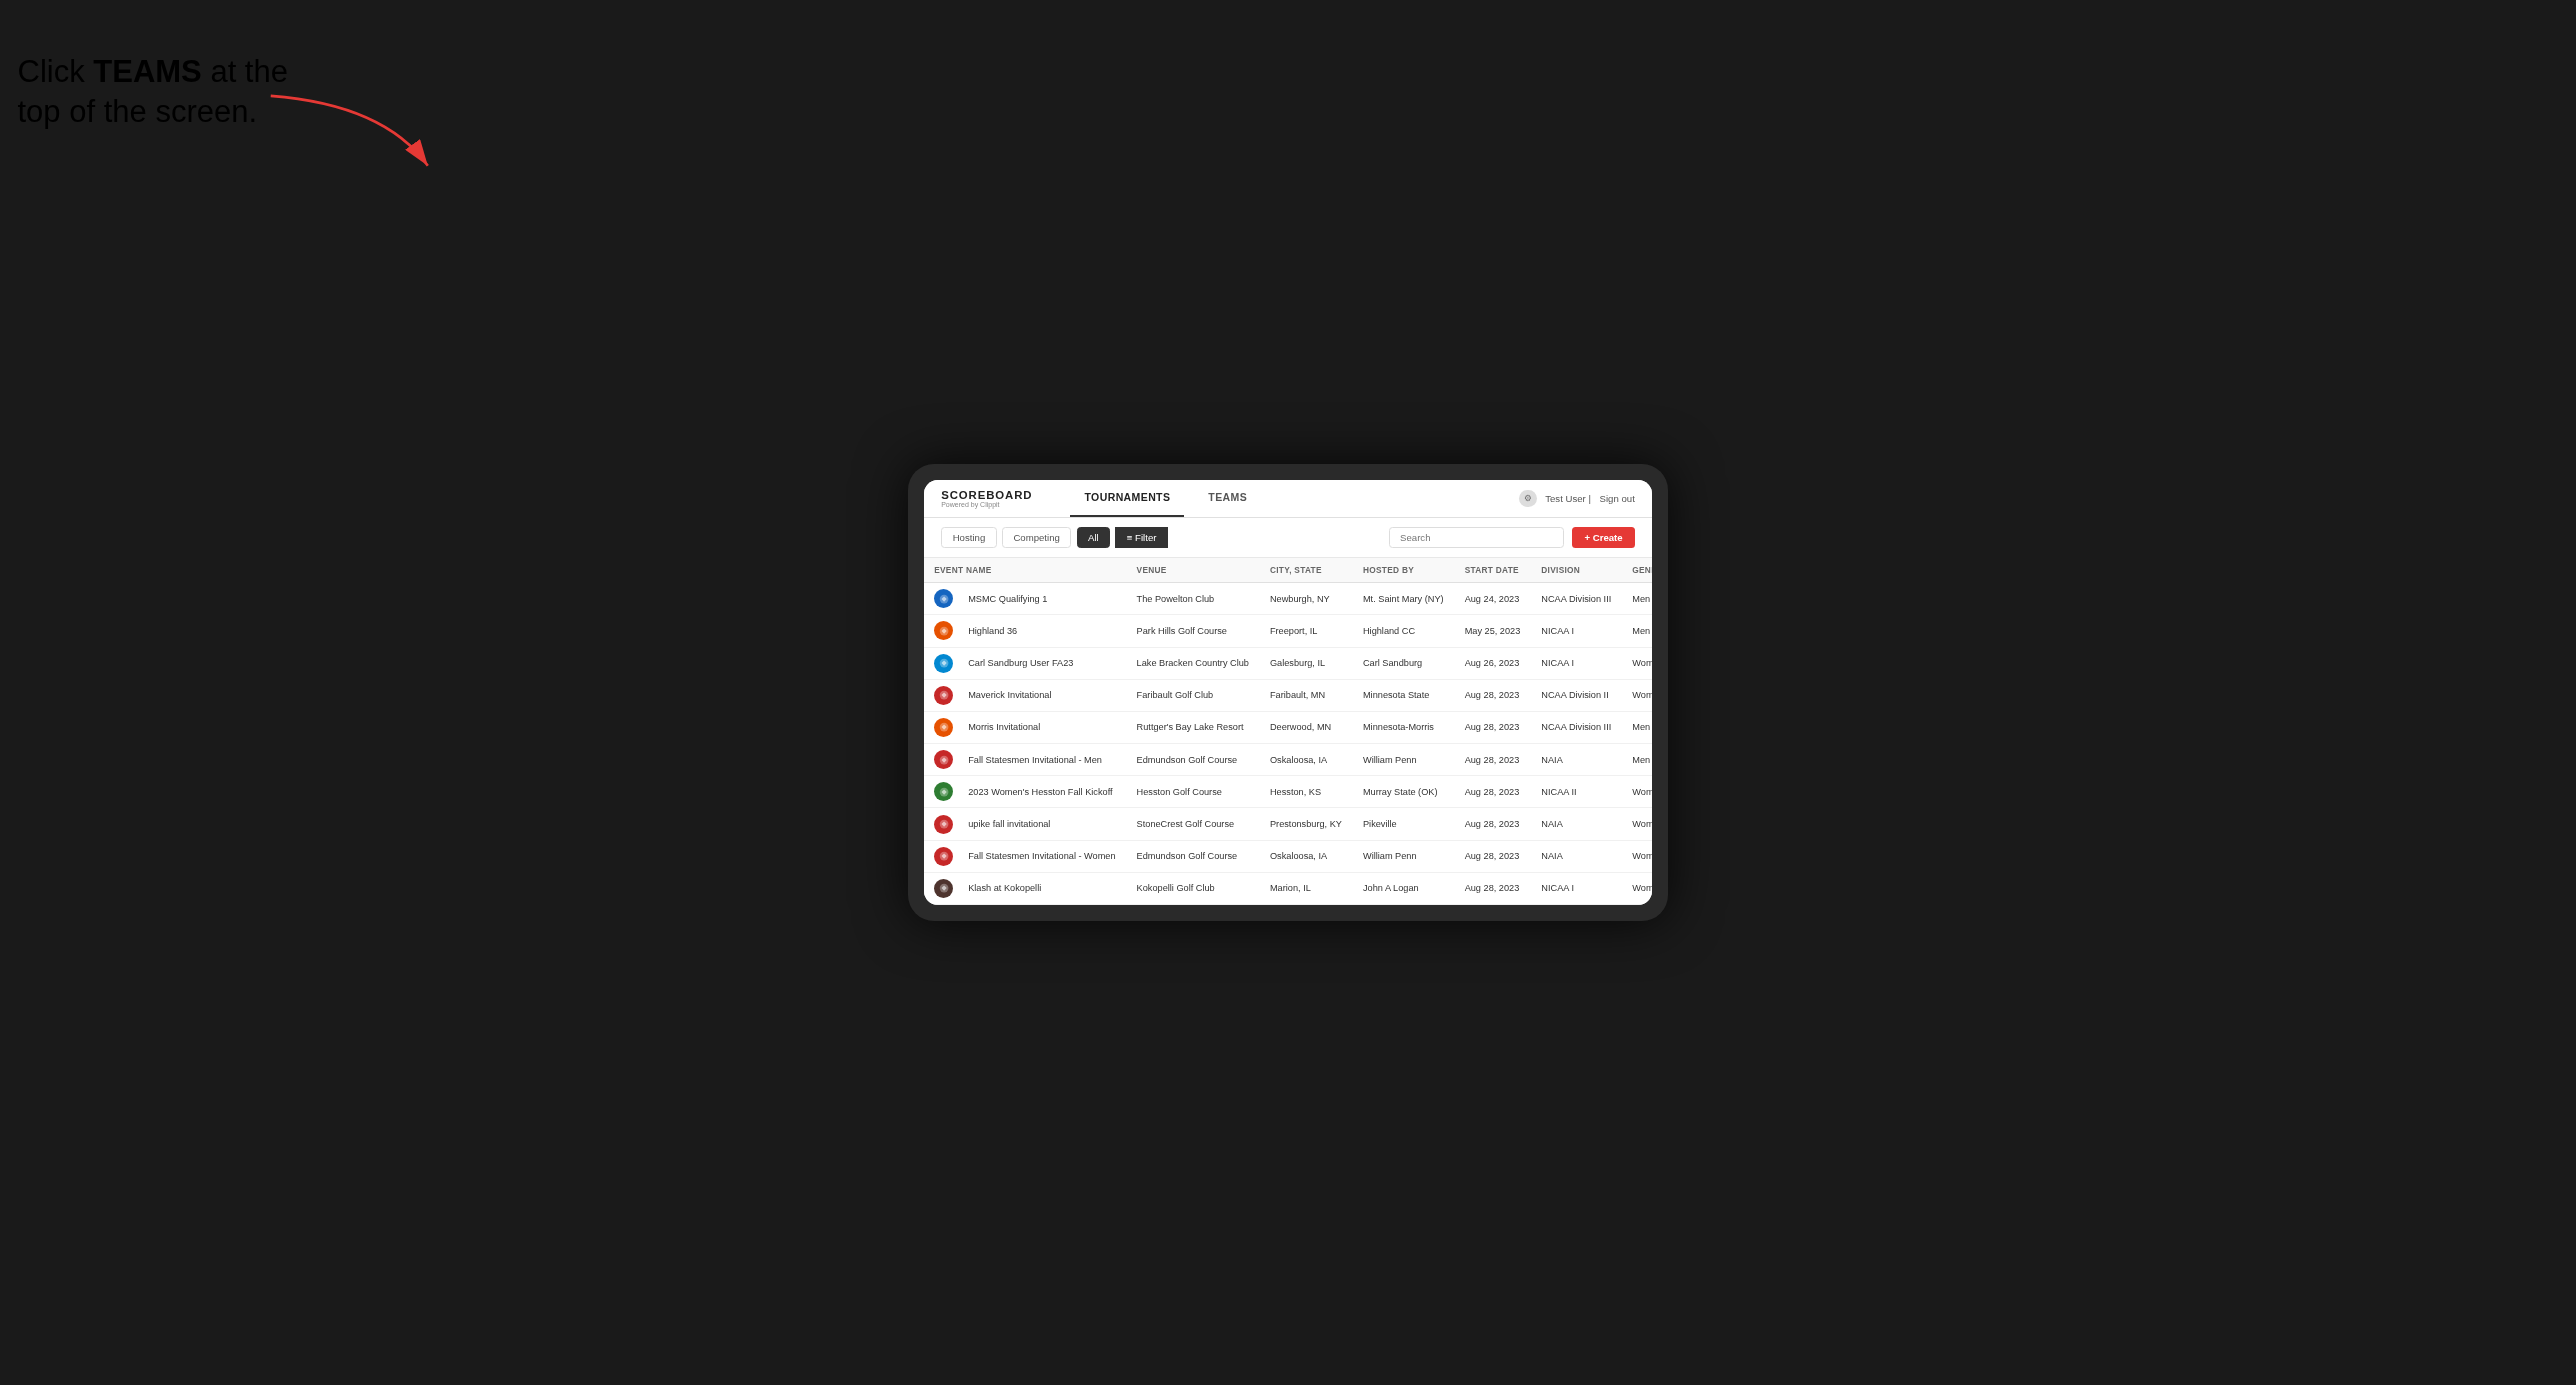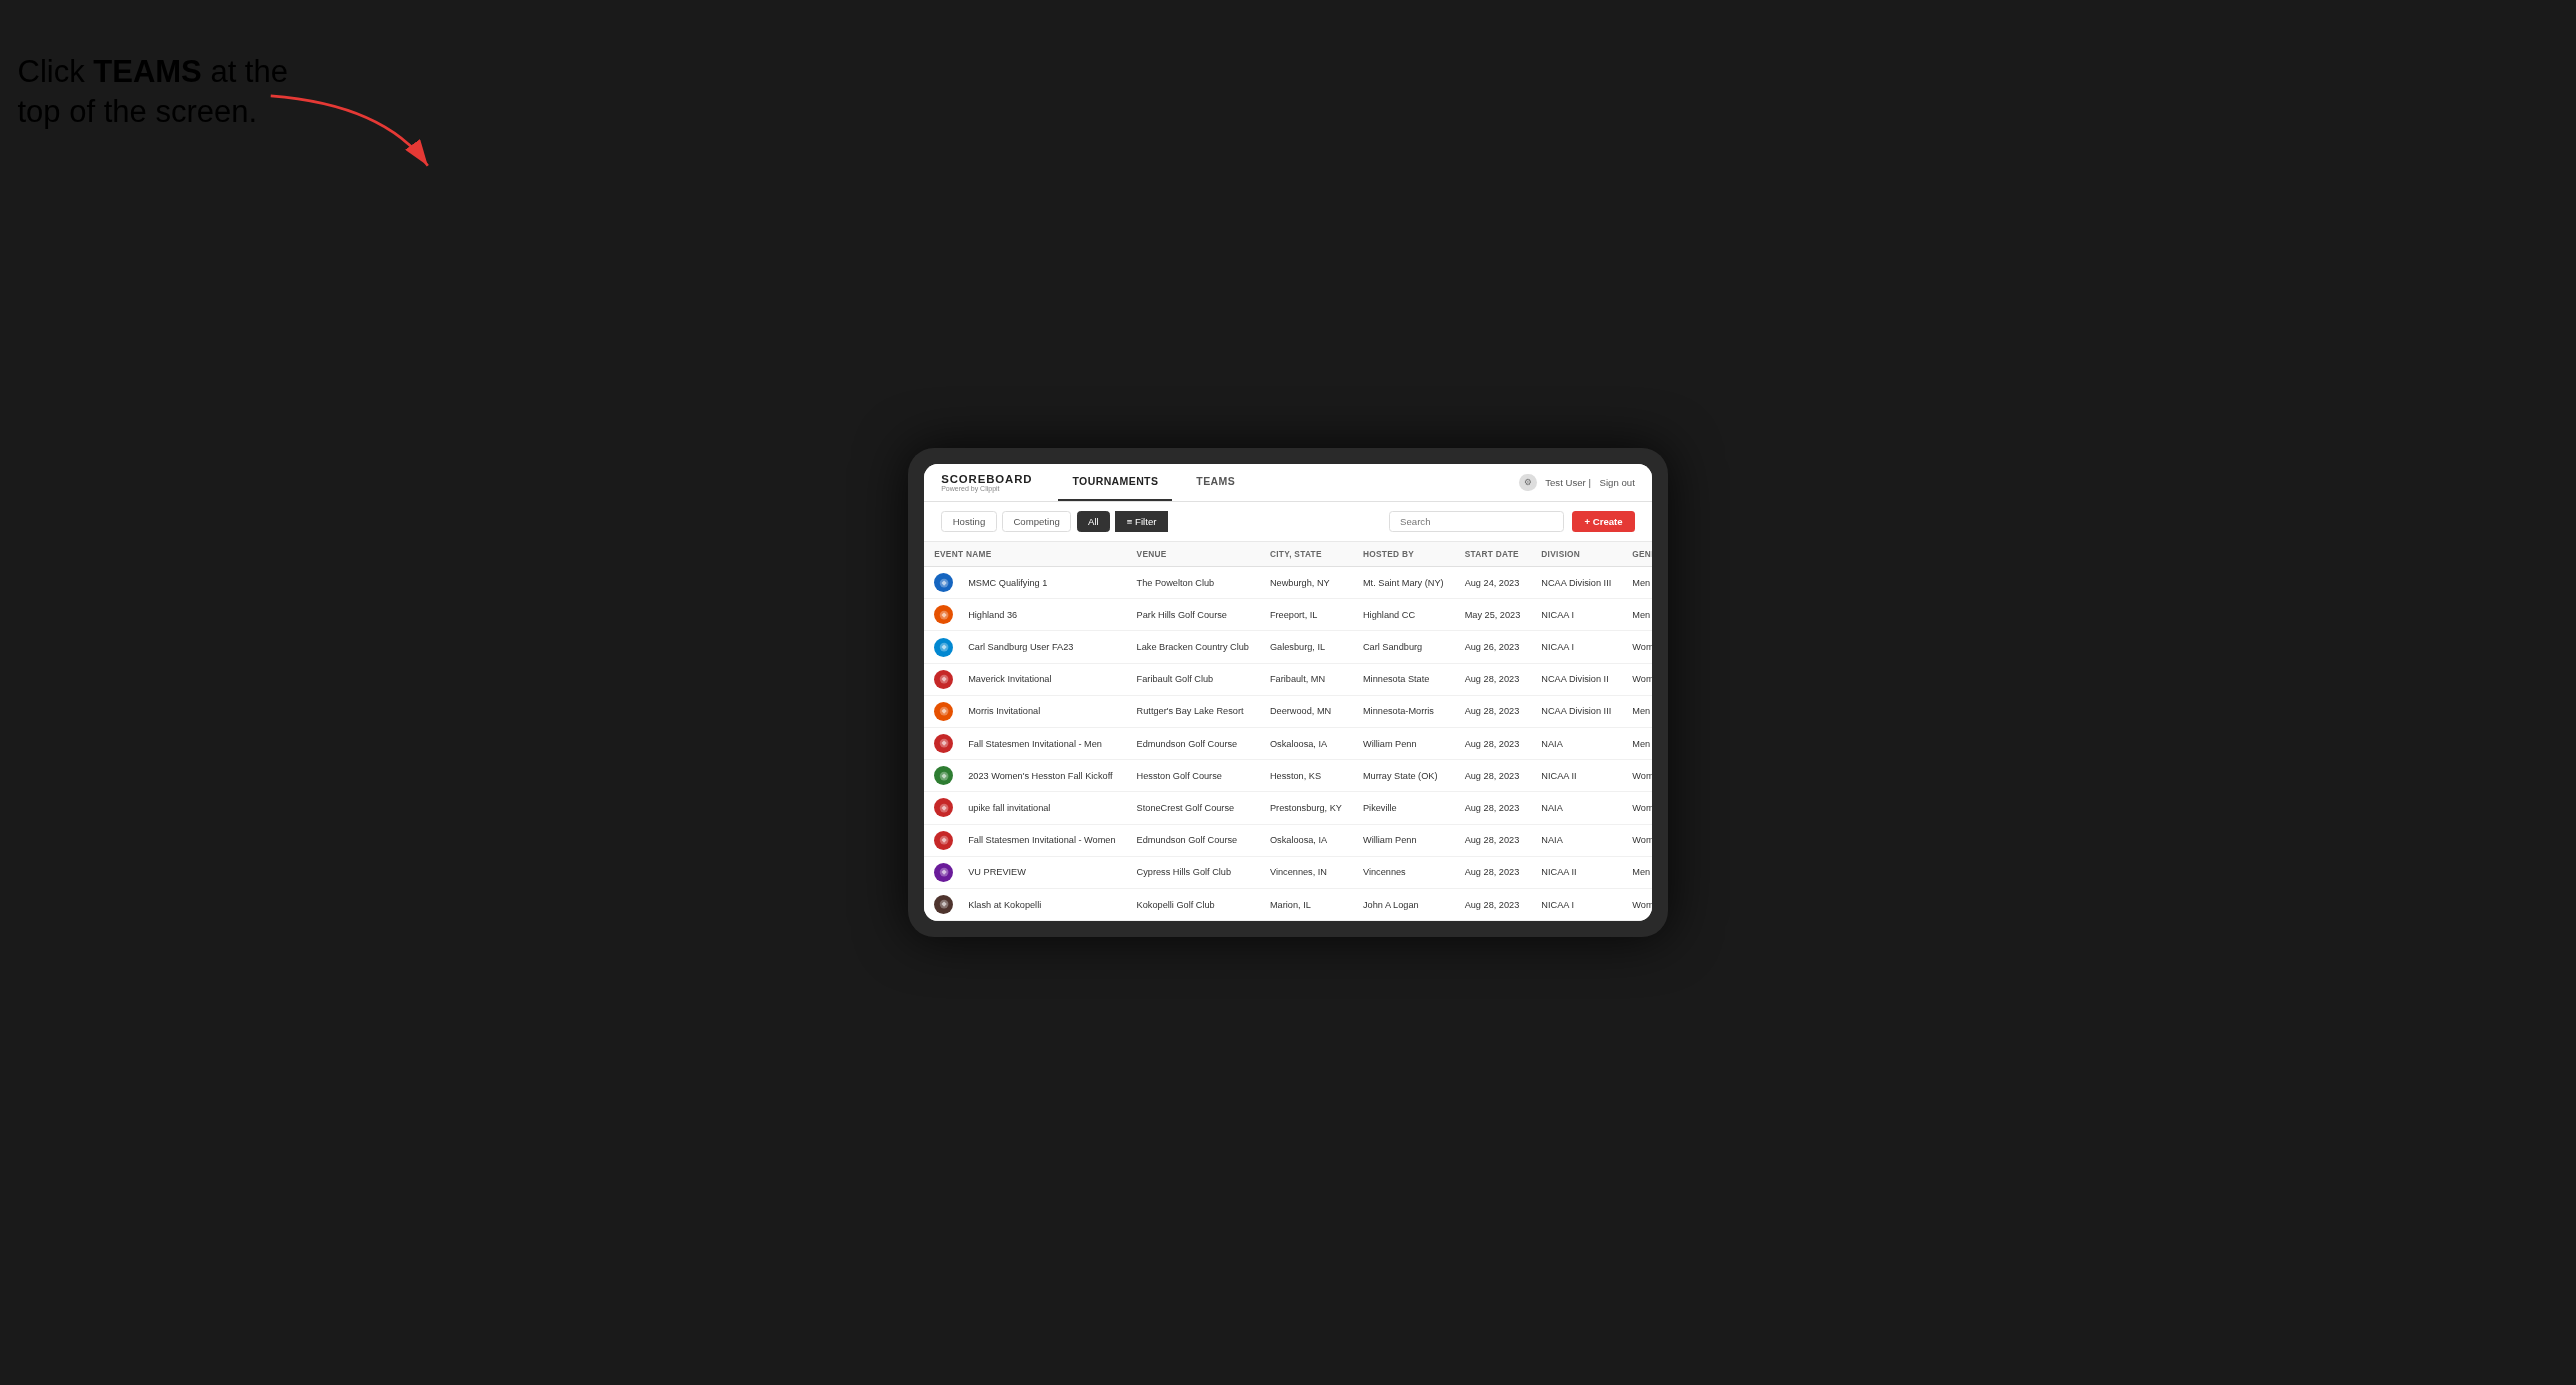--- a/index.html
+++ b/index.html
@@ -58,21 +58,21 @@
       border-bottom: 0.9px solid #e0e0e0;
       display: flex;
       align-items: center;
       padding: 0 17.5px;
       height: 38px;
     }
 
     .brand {
       display: flex;
       flex-direction: column;
-      margin-right: 26px;
+      margin-right: 38px;
     }
     .brand-title {
       font-size: 11.4px;
       font-weight: 800;
       letter-spacing: 0.9px;
       color: #222;
     }
     .brand-sub {
       font-size: 7px;
       color: #888;
@@ -497,40 +497,20 @@
       <td>Oskaloosa, IA</td>
       <td>William Penn</td>
       <td>Aug 28, 2023</td>
       <td>NAIA</td>
       <td>Women</td>
 
     </tr>
             <tr>
       <td>
         <div class="event-name-cell">
-          <div class="event-icon icon-purple">
-            <svg width="12.2" height="12.2" viewBox="0 0 14 14" fill="none">
-              <circle cx="7" cy="7" r="5" fill="rgba(255,255,255,0.3)"></circle>
-              <path d="M4 7 L7 4 L10 7 L7 10 Z" fill="rgba(255,255,255,0.6)"></path>
-            </svg>
-          </div>
-          <span>VU PREVIEW</span>
-        </div>
-      </td>
-      <td>Cypress Hills Golf Club</td>
-      <td>Vincennes, IN</td>
-      <td>Vincennes</td>
-      <td>Aug 28, 2023</td>
-      <td>NICAA II</td>
-      <td>Men</td>
-
-    </tr>
-            <tr>
-      <td>
-        <div class="event-name-cell">
           <div class="event-icon icon-brown">
             <svg width="12.2" height="12.2" viewBox="0 0 14 14" fill="none">
               <circle cx="7" cy="7" r="5" fill="rgba(255,255,255,0.3)"></circle>
               <path d="M4 7 L7 4 L10 7 L7 10 Z" fill="rgba(255,255,255,0.6)"></path>
             </svg>
           </div>
           <span>Klash at Kokopelli</span>
         </div>
       </td>
       <td>Kokopelli Golf Club</td>

